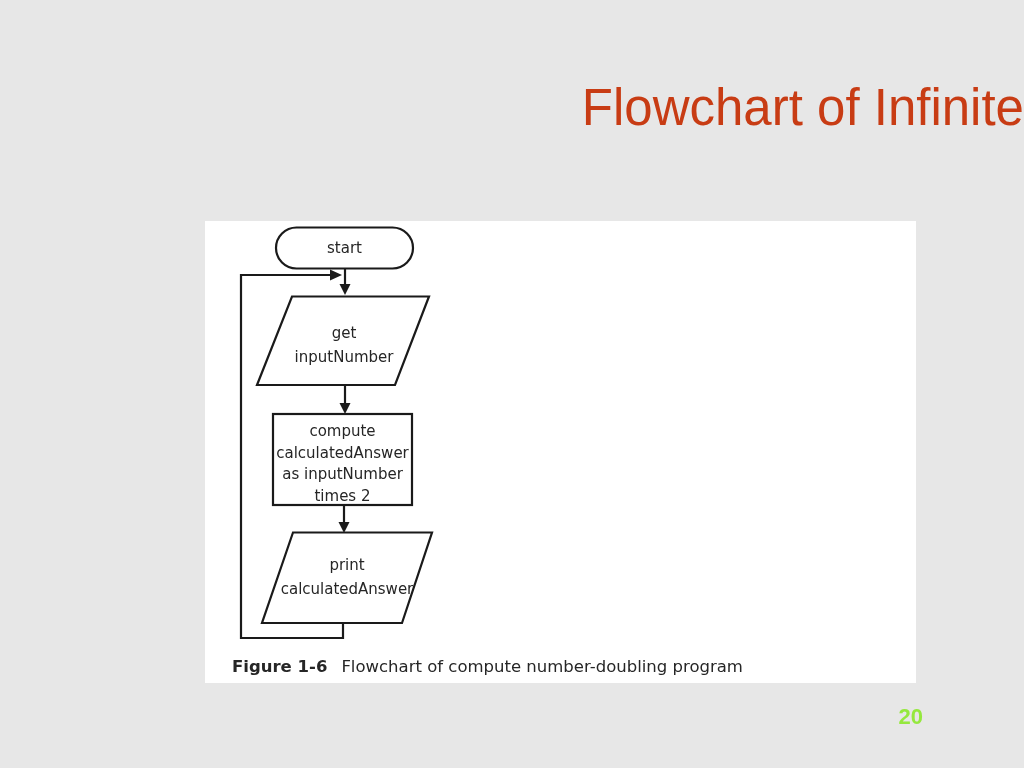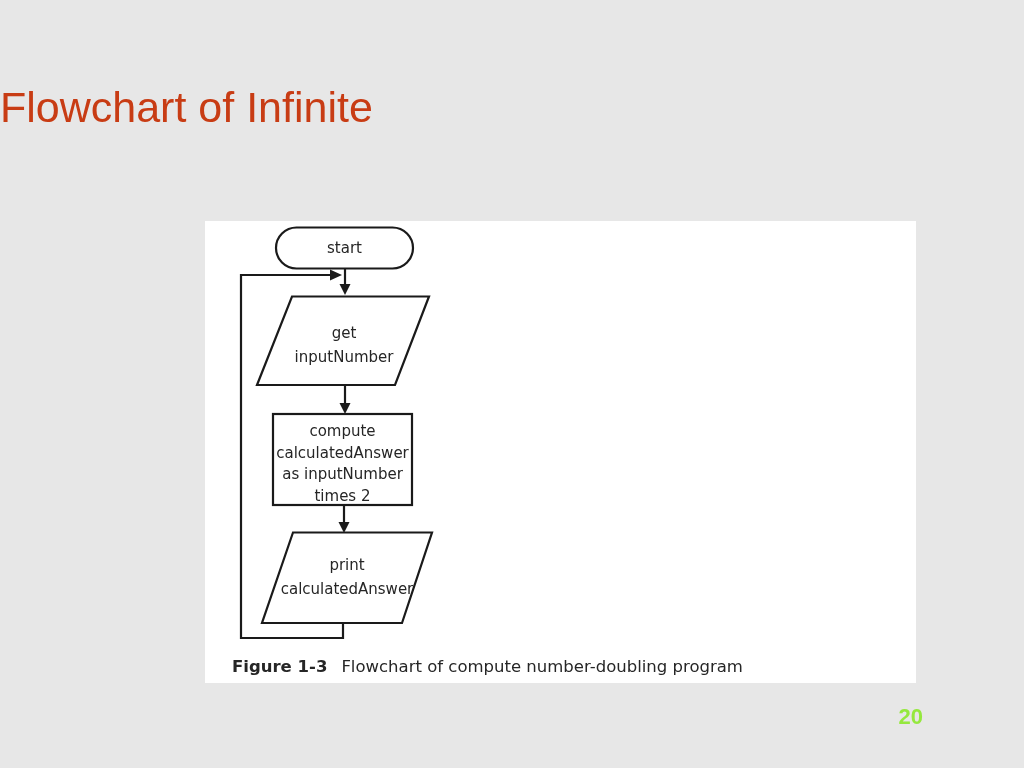--- a/index.html
+++ b/index.html
@@ -16,23 +16,23 @@
   }
   .slide {
     position: absolute;
     inset: 0;
   }
   .slide-title {
     position: absolute;
     top: 80px;
     left: 0;
     width: 100%;
-    text-align: left;
+    text-align: right;
     color: var(--title, #C83C14);
-    font-size: 43px;
+    font-size: 51px;
     line-height: 55px;
     font-weight: normal;
     letter-spacing: 0px;
   }
   .figure-panel {
     position: absolute;
     left: 205px;
     top: 221px;
     width: 711px;
     height: 462px;
@@ -121,19 +121,19 @@
 
       <path class="line" d="M139,284 L139,302"></path>
       <polygon class="arrowhead" points="133.5,301 144.5,301 139,312"></polygon>
 
       <polygon class="shape" points="88,311.5 227,311.5 197,402 57,402"></polygon>
       <text x="142" y="349">print</text>
       <text x="142" y="373">calculatedAnswer</text>
     </svg>
 
     <div class="figure-caption">
-      <span class="caption-label">Figure 1-3</span><span>Flowchart of compute number-doubling program</span>
+      <span class="caption-label">Figure 1-6</span><span>Flowchart of compute number-doubling program</span>
     </div>
   </div>
 
   <div class="page-number">20</div>
 
 </div>
 
 </body></html>

